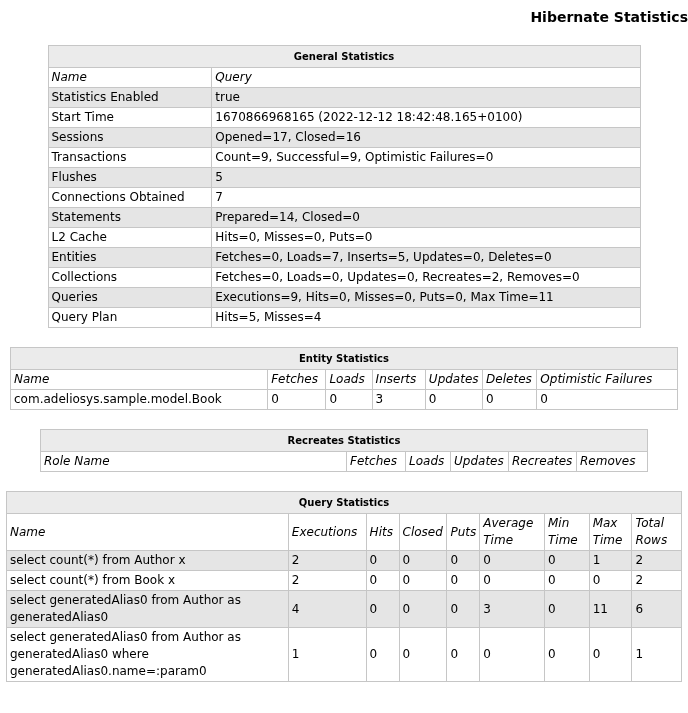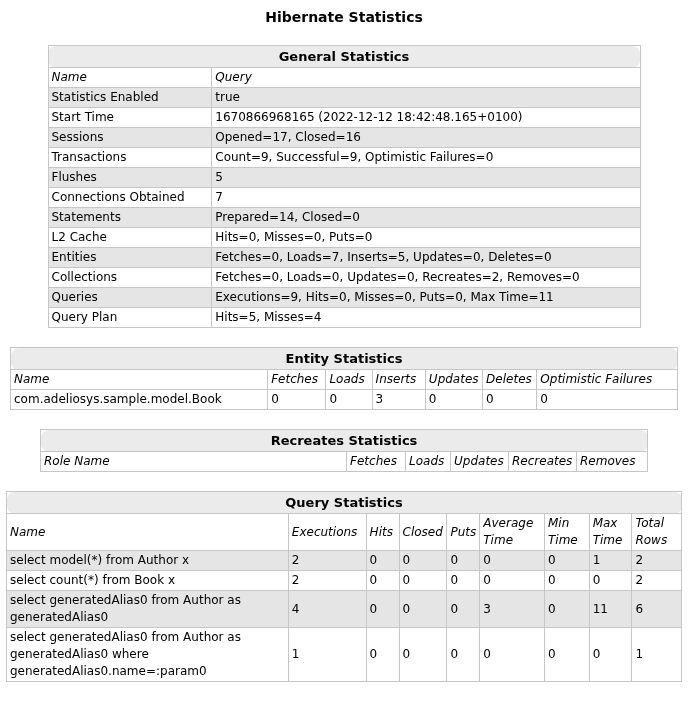--- a/index.html
+++ b/index.html
@@ -7,45 +7,44 @@
     background: #ffffff;
     color: #000000;
     font-family: "DejaVu Sans", "Liberation Sans", sans-serif;
   }
   .page { width: 688px; }
   h1.page-title {
     margin: 8px 0 0 0;
     font-size: 14px;
     line-height: 18px;
     font-weight: bold;
-    text-align: center;
+    text-align: right;
   }
   table.stats {
     border-collapse: collapse;
     margin: 19px auto 0 auto;
     background: #ffffff;
   }
   .stats th, .stats td {
     border: 1px solid var(--border, #c6c6c6);
     padding: 1px 3px;
     font-size: 12px;
     line-height: 17px;
     text-align: left;
     font-weight: normal;
     vertical-align: middle;
     word-wrap: break-word;
   }
   .stats th.cap {
     font-weight: bold;
     font-style: normal;
     text-align: center;
-    font-size: 13px;
+    font-size: 10px;
     padding: 2px 3px;
     background: var(--caption-bg, #ebebeb);
-    border-radius: 8px;
   }
   .stats th.col {
     font-style: italic;
     background: #ffffff;
   }
   .stats tr.alt td { background: var(--alt-row-bg, #e5e5e5); }
 </style>
 </head>
 <body>
 
@@ -197,21 +196,21 @@
       <th class="col">Executions</th>
       <th class="col">Hits</th>
       <th class="col">Closed</th>
       <th class="col">Puts</th>
       <th class="col">Average Time</th>
       <th class="col">Min Time</th>
       <th class="col">Max Time</th>
       <th class="col">Total Rows</th>
     </tr>
     <tr class="alt">
-      <td>select model(*) from Author x</td>
+      <td>select count(*) from Author x</td>
       <td>2</td>
       <td>0</td>
       <td>0</td>
       <td>0</td>
       <td>0</td>
       <td>0</td>
       <td>1</td>
       <td>2</td>
     </tr>
     <tr>

